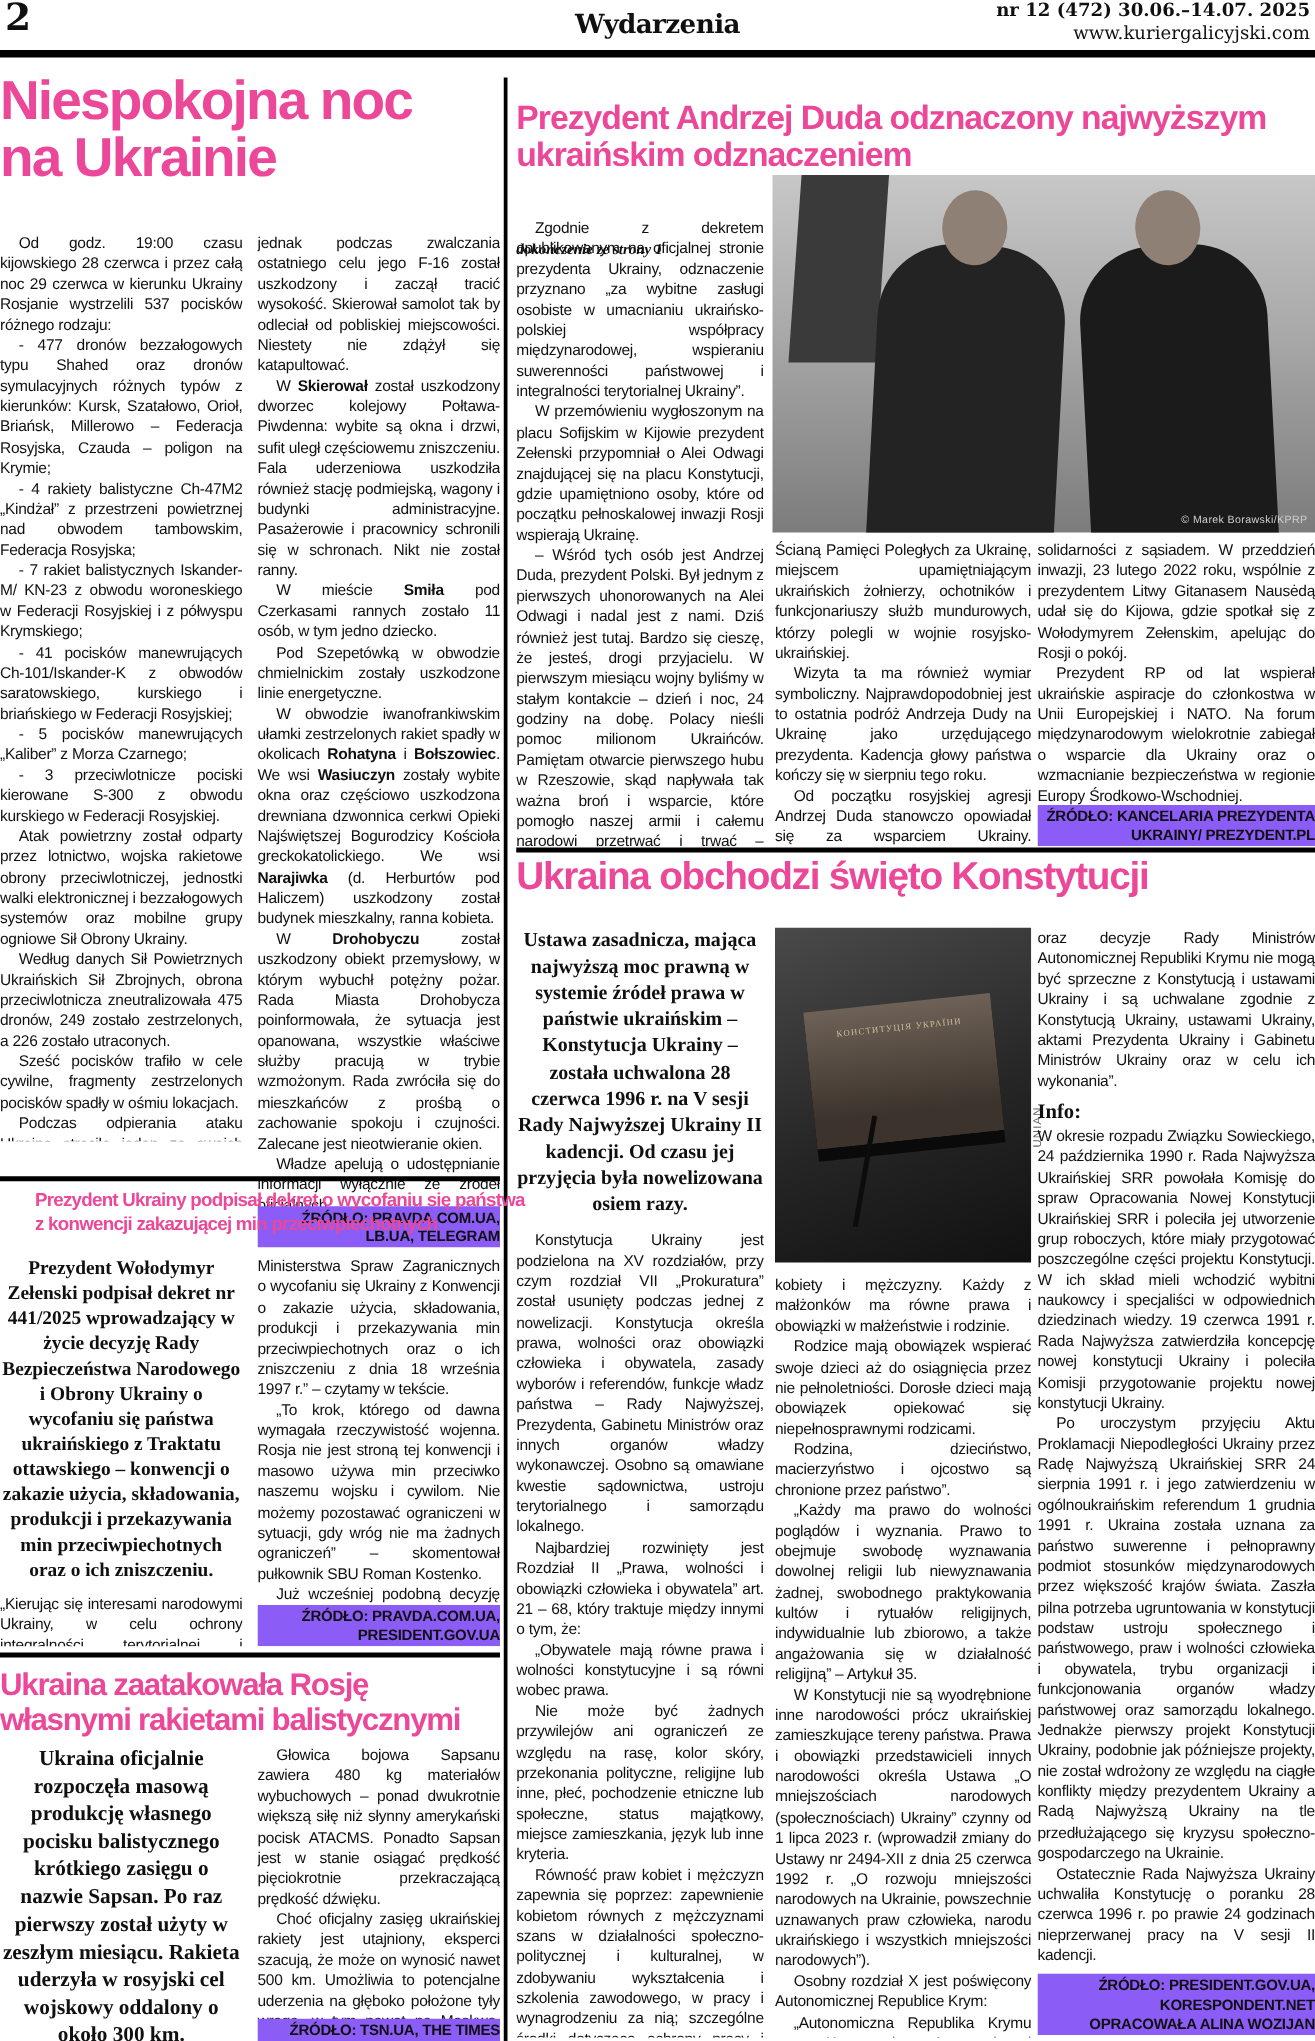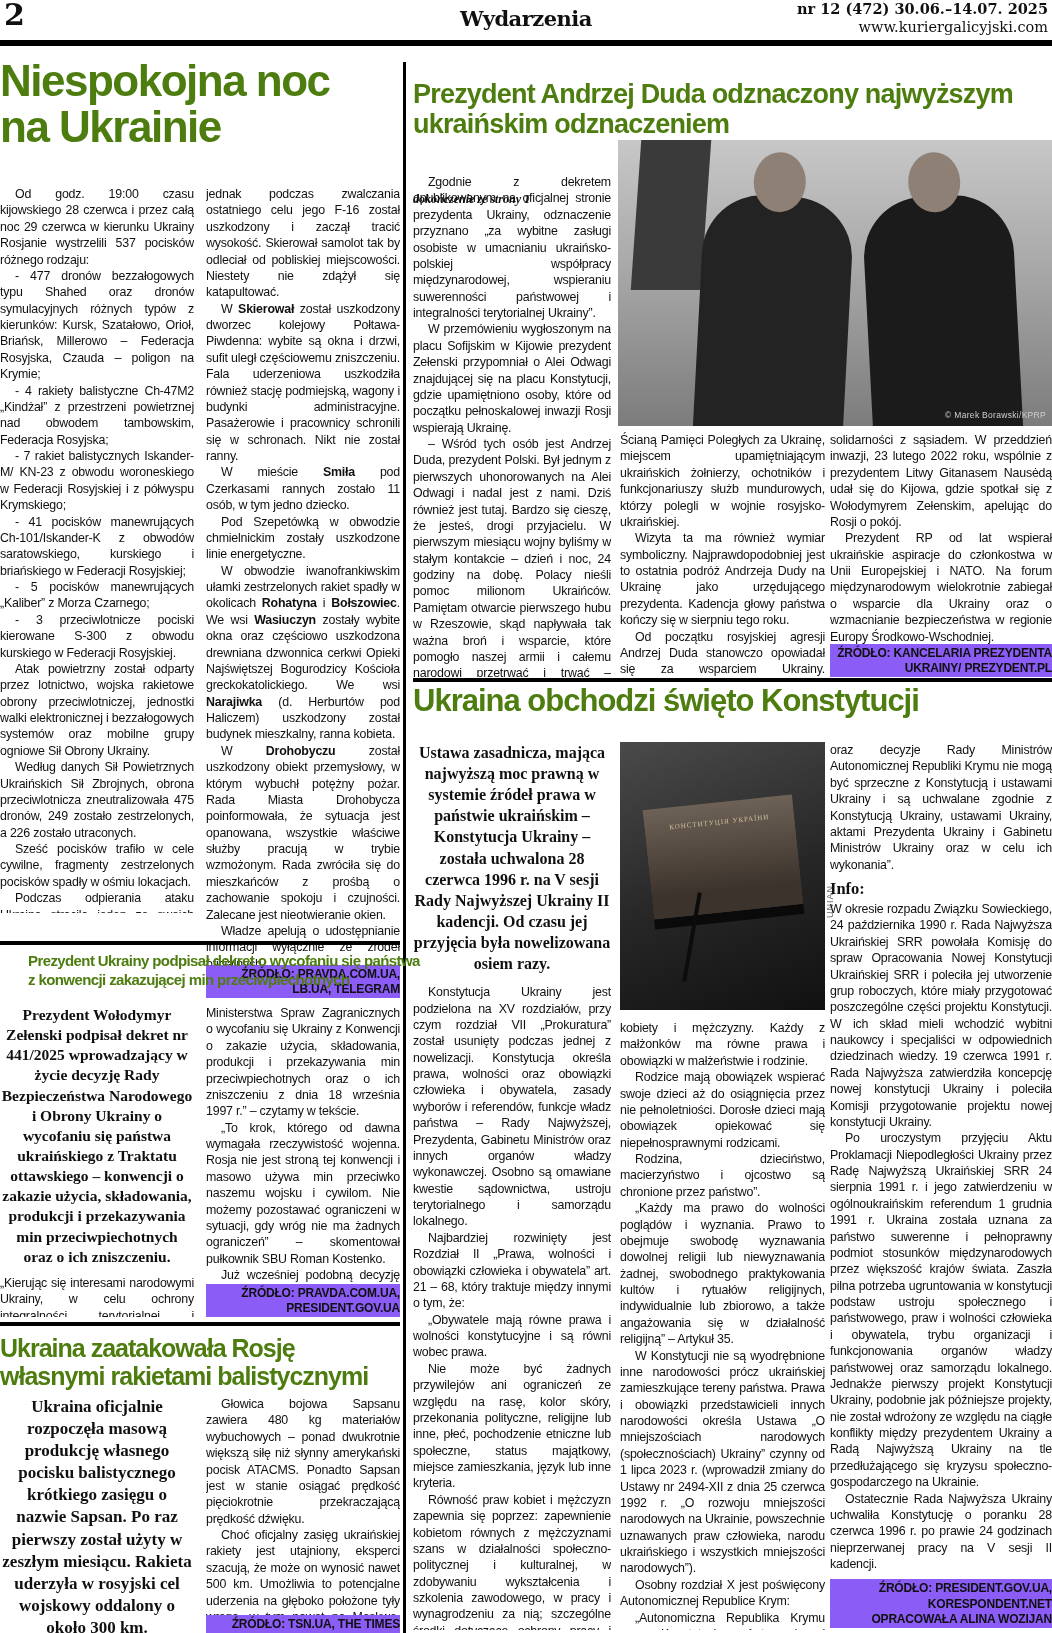--- a/index.html
+++ b/index.html
@@ -14,21 +14,21 @@
   .topbar{position:absolute;left:0;top:40px;width:1052px;height:6px;background:#000;}
   .vrule{position:absolute;left:403px;top:62px;width:3px;height:1571px;background:#000;}
   .hrule{position:absolute;background:#000;height:4px;}
   
   .col{position:absolute;overflow:hidden;}
   .col p{margin:0;text-indent:15px;text-align:justify;font-size:12.4px;line-height:1.32;letter-spacing:-0.2px;}
   .cont p:first-child{text-indent:0;}
   .source{position:absolute;right:0;bottom:0;left:0;background:#8b5cf6;font-weight:bold;font-size:12px;
           letter-spacing:-0.2px;text-align:right;white-space:pre-line;line-height:1.3;padding-top:2px;}
   .lead{font-family:"Liberation Serif",serif;font-weight:bold;text-align:center;}
-  h1{margin:0;font-weight:bold;letter-spacing:-1px;line-height:1.04;color:#4d7c0f;}
+  h1{margin:0;font-weight:bold;letter-spacing:-1px;line-height:1.04;color:#ec4899;}
   
   .art-night{position:absolute;left:0;top:58px;width:400px;height:885px;}
   .art-night h1{font-size:44px;letter-spacing:-1.5px;}
   
   .art-duda{position:absolute;left:413px;top:62px;width:639px;height:619px;}
   .art-duda h1{font-size:27px;letter-spacing:-0.8px;line-height:1.1;margin-top:18px;}
   .kicker{position:absolute;left:0;top:84px;width:198px;text-align:left;
           font-family:"Liberation Serif",serif;font-style:italic;font-weight:bold;font-size:12px;margin-top:46px;}
   .photo1{position:absolute;left:205px;top:78px;width:434px;height:286px;overflow:hidden;
           background:linear-gradient(180deg,#c7c7c7 0%,#a8a8a8 45%,#7c7c7c 100%);}

